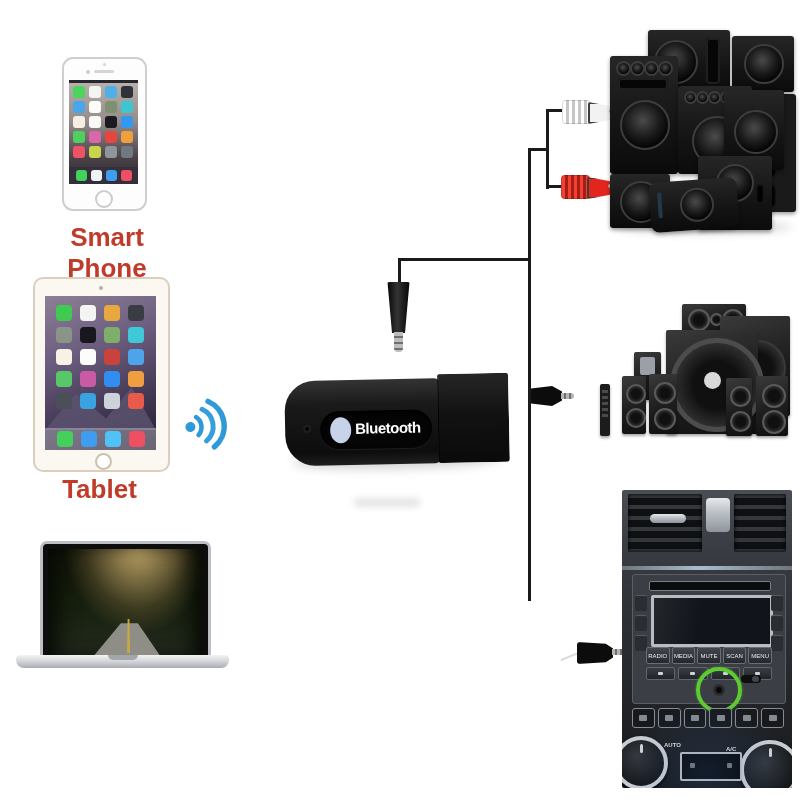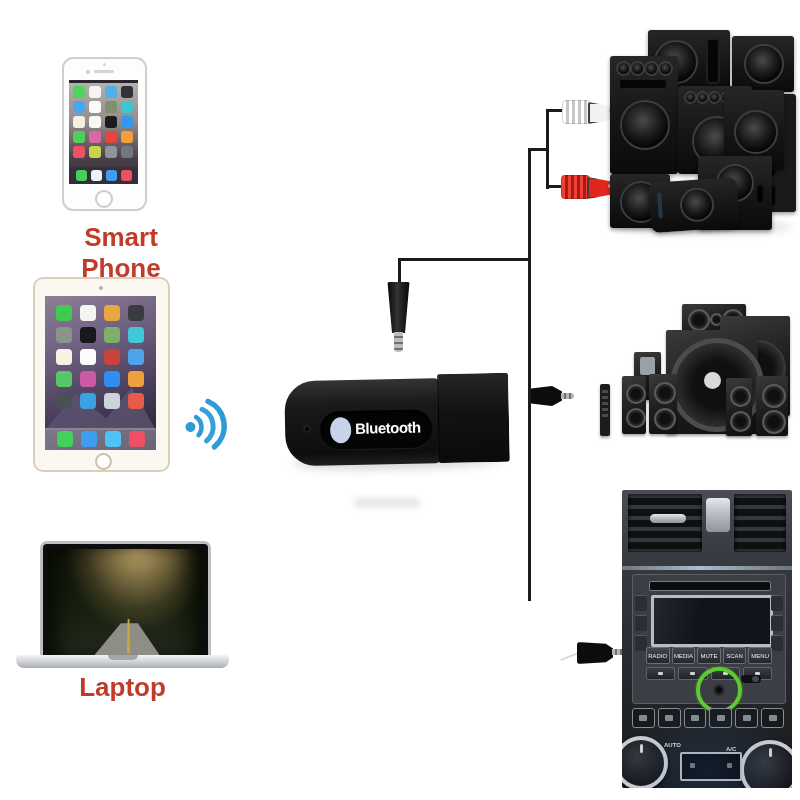--- a/index.html
+++ b/index.html
@@ -213,21 +213,21 @@
         </div>
       <div class="ph-dockbar">
           <div style="background: rgb(67, 209, 92);"></div>
           <div style="background: rgb(238, 242, 245);"></div>
           <div style="background: rgb(63, 157, 240);"></div>
           <div style="background: rgb(239, 79, 99);"></div>
         </div>
     </div>
     <div class="ph-home"></div>
   </div>
-  <div class="red-label" style="left:46px;top:222px;width:150px;">Smart Phone</div>
+  <div class="red-label" style="left:32px;top:222px;width:150px;">Smart Phone</div>
 
   <div class="tablet">
     <div class="tb-cam"></div>
     <div class="tb-screen">
       <div class="tb-mtn"></div>
       <div class="tb-grid">
           <div style="background: rgb(63, 202, 82);"></div>
           <div style="background: rgb(244, 244, 242);"></div>
           <div style="background: rgb(232, 167, 63);"></div>
           <div style="background: rgb(58, 60, 68);"></div>
@@ -250,38 +250,38 @@
         </div>
       <div class="tb-dockbar">
           <div style="background: rgb(67, 209, 92);"></div>
           <div style="background: rgb(63, 157, 240);"></div>
           <div style="background: rgb(79, 195, 247);"></div>
           <div style="background: rgb(239, 79, 99);"></div>
         </div>
     </div>
     <div class="tb-home"></div>
   </div>
+  <div class="red-label" style="left:33px;top:474px;width:133px;">Tablet</div>
 
   <svg class="wifi" viewBox="0 0 46 58">
     <circle cx="8" cy="31" r="5" fill="#2f9ad8"></circle>
     <path d="M15 22 A12 12 0 0 1 15 40" fill="none" stroke="#2f9ad8" stroke-width="4.6" stroke-linecap="round"></path>
     <path d="M22 15 A19 19 0 0 1 22 47" fill="none" stroke="#339fdc" stroke-width="5" stroke-linecap="round"></path>
     <path d="M29 8  A27 27 0 0 1 29 54" fill="none" stroke="#2f9ad8" stroke-width="5.4" stroke-linecap="round"></path>
   </svg>
 
   <div class="lap-screen">
     <div class="lap-display">
       <div class="lap-road"></div>
       <div class="lap-line"></div>
     </div>
   </div>
   <div class="lap-base">
     <div class="lap-notch"></div>
   </div>
-  <div class="red-label" style="left:40px;top:672px;width:165px;">Laptop</div>
 
   <div class="dongle">
     <div class="dg-shadow"></div>
     <div class="dg-body"></div>
     <div class="dg-cap"></div>
     <div class="dg-panel">
       <div class="dg-led"></div>
       <div class="dg-text">Bluetooth</div>
     </div>
     <div class="dg-hole"></div>

